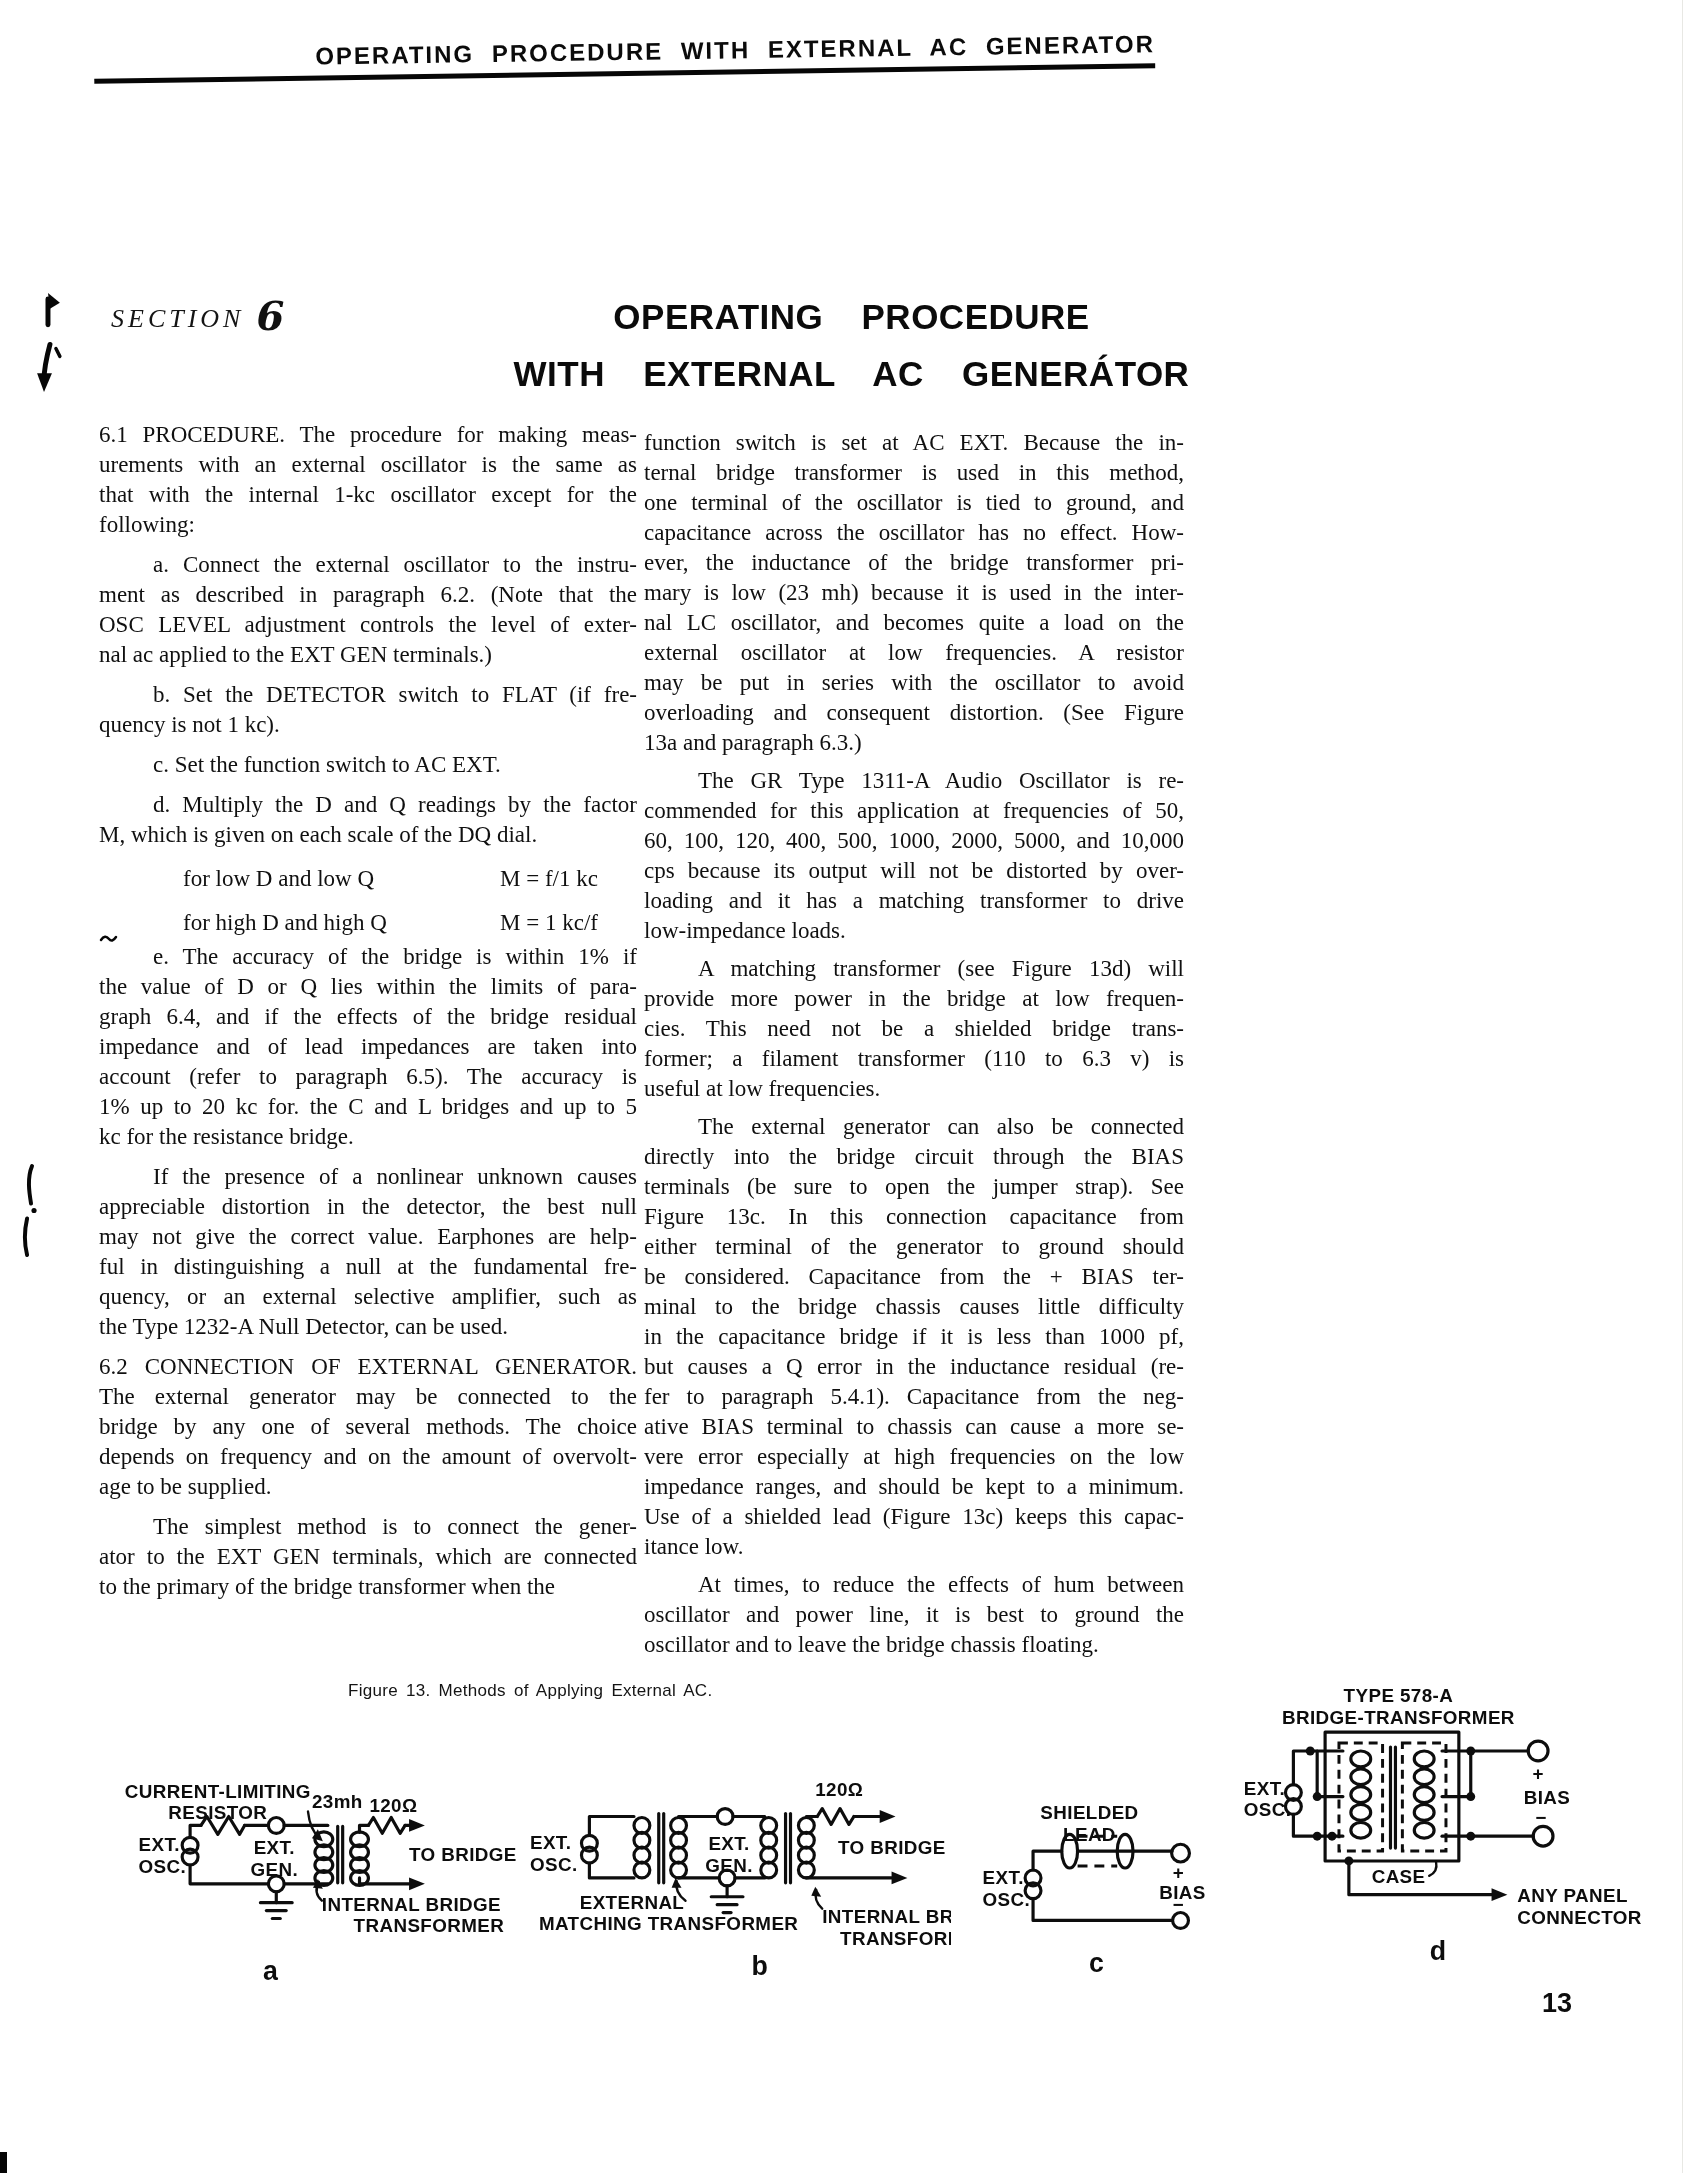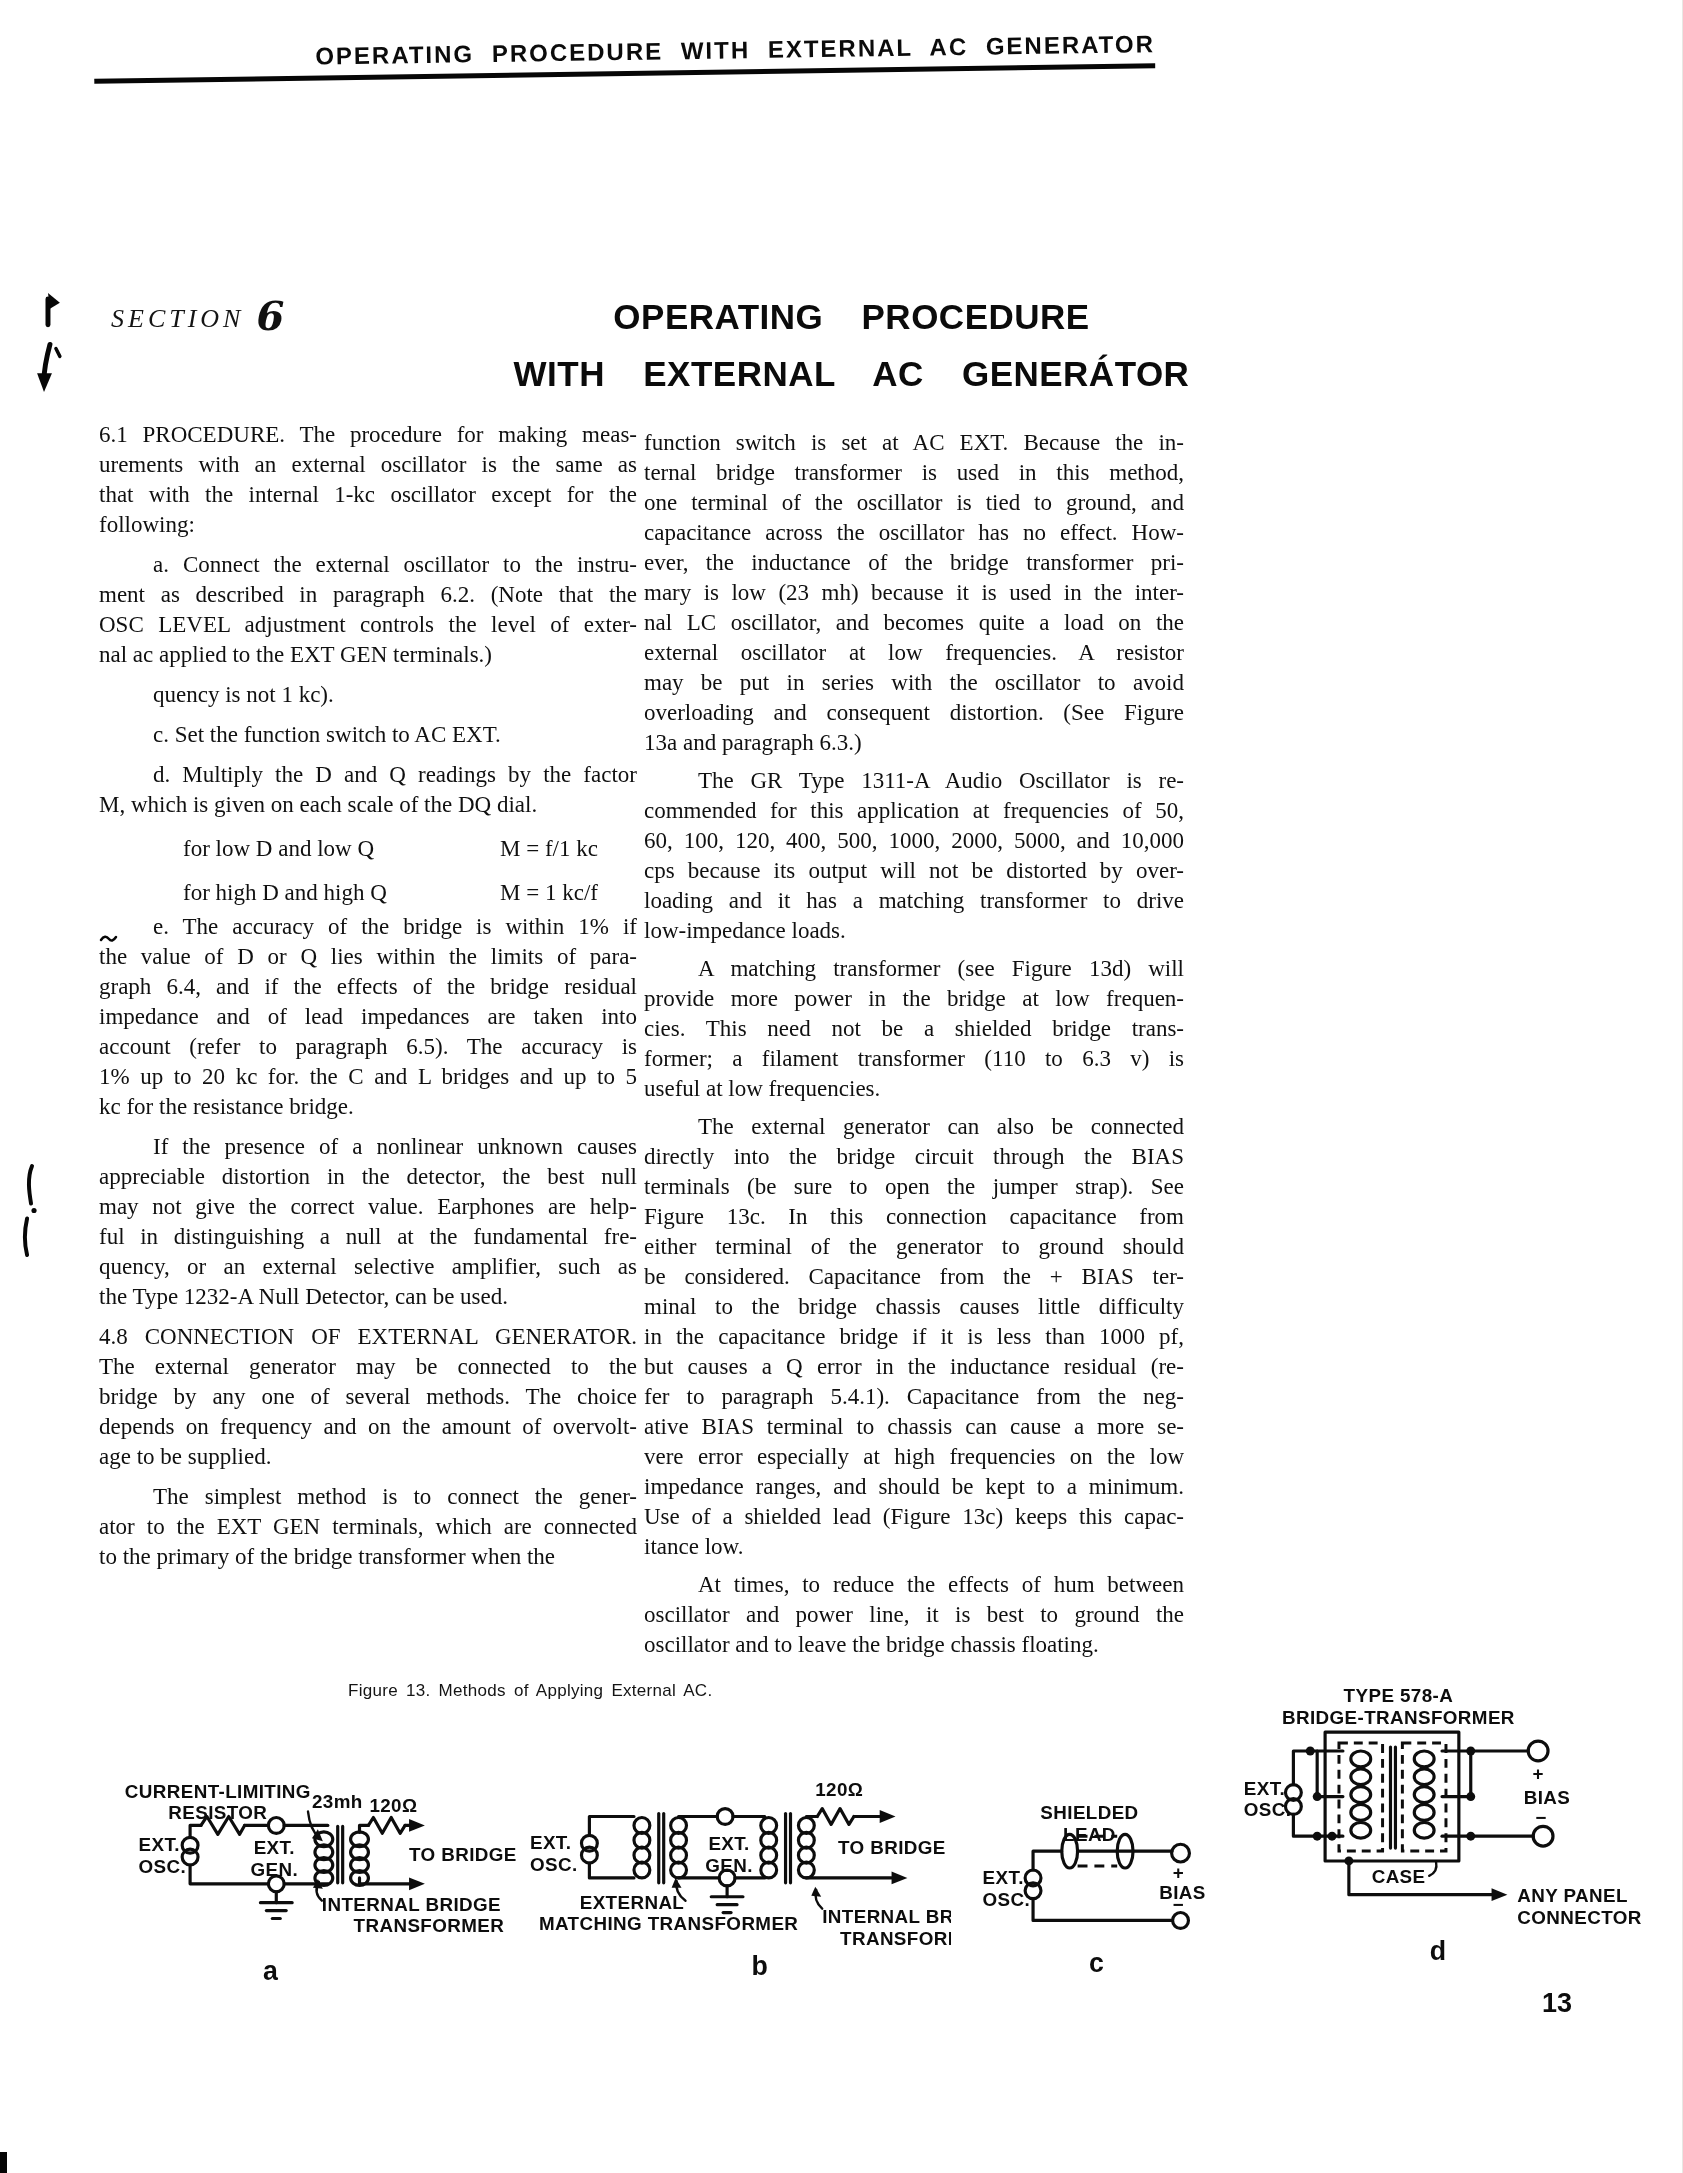--- a/index.html
+++ b/index.html
@@ -87,20 +87,21 @@
           <div class="line jl">that with the internal 1-kc oscillator except for the</div>
           <div class="line">following:</div>
         </div>
         <div class="para indent">
           <div class="line jl">a.  Connect the external oscillator to the instru-</div>
           <div class="line jl">ment as described in paragraph 6.2.  (Note that the</div>
           <div class="line jl">OSC LEVEL adjustment controls the level of exter-</div>
           <div class="line">nal ac applied to the EXT GEN terminals.)</div>
         </div>
         <div class="para indent">
+          <div class="line jl">b.  Set the DETECTOR switch to FLAT (if fre-</div>
           <div class="line">quency is not 1 kc).</div>
         </div>
         <div class="para indent">
           <div class="line">c.  Set the function switch to AC EXT.</div>
         </div>
         <div class="para indent">
           <div class="line jl">d.  Multiply the D and Q readings by the factor</div>
           <div class="line">M, which is given on each scale of the DQ dial.</div>
         </div>
       </div>
@@ -126,21 +127,21 @@
         </div>
         <div class="para indent">
           <div class="line jl">If the presence of a nonlinear unknown causes</div>
           <div class="line jl">appreciable distortion in the detector, the best null</div>
           <div class="line jl">may not give the correct value.  Earphones are help-</div>
           <div class="line jl">ful in distinguishing a null at the fundamental fre-</div>
           <div class="line jl">quency, or an external selective amplifier, such as</div>
           <div class="line">the Type 1232-A Null Detector, can be used.</div>
         </div>
         <div class="para">
-          <div class="line jl">4.8  CONNECTION OF EXTERNAL GENERATOR.</div>
+          <div class="line jl">6.2  CONNECTION OF EXTERNAL GENERATOR.</div>
           <div class="line jl">The external generator may be connected to the</div>
           <div class="line jl">bridge by any one of several methods.  The choice</div>
           <div class="line jl">depends on frequency and on the amount of overvolt-</div>
           <div class="line">age to be supplied.</div>
         </div>
         <div class="para indent">
           <div class="line jl">The simplest method is to connect the gener-</div>
           <div class="line jl">ator to the EXT GEN terminals, which are connected</div>
           <div class="line">to the primary of the bridge transformer when the</div>
         </div>

